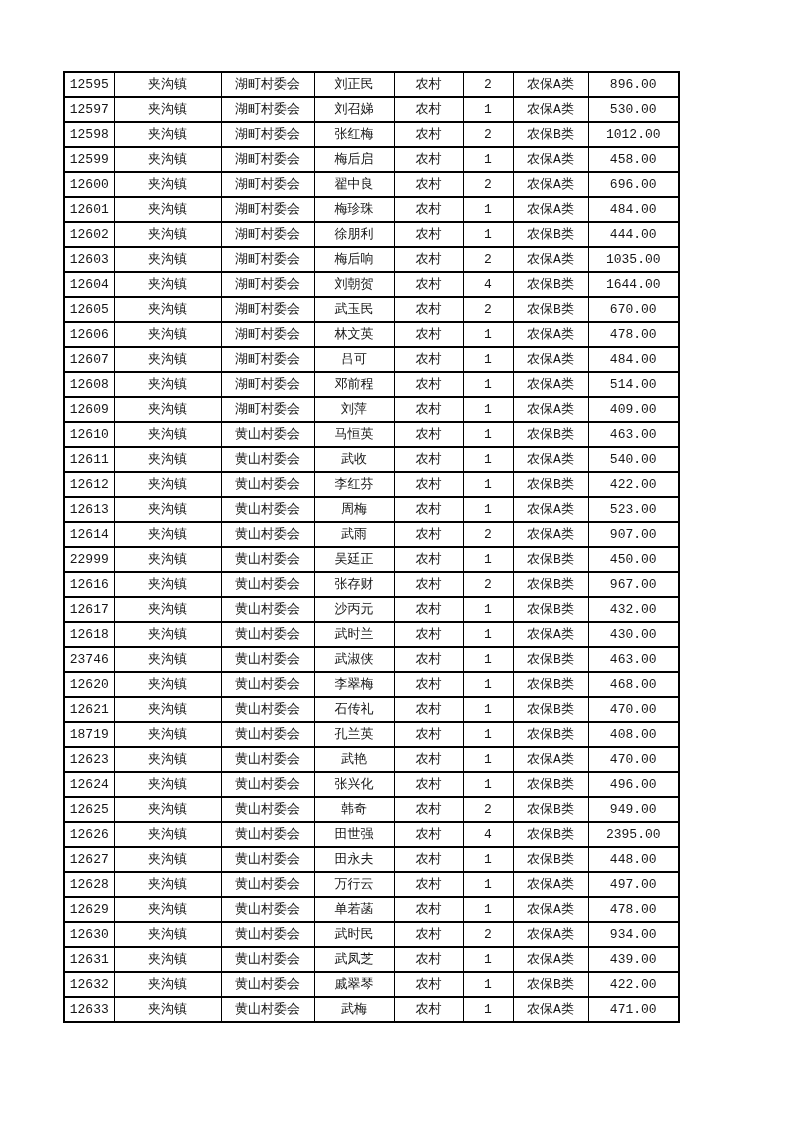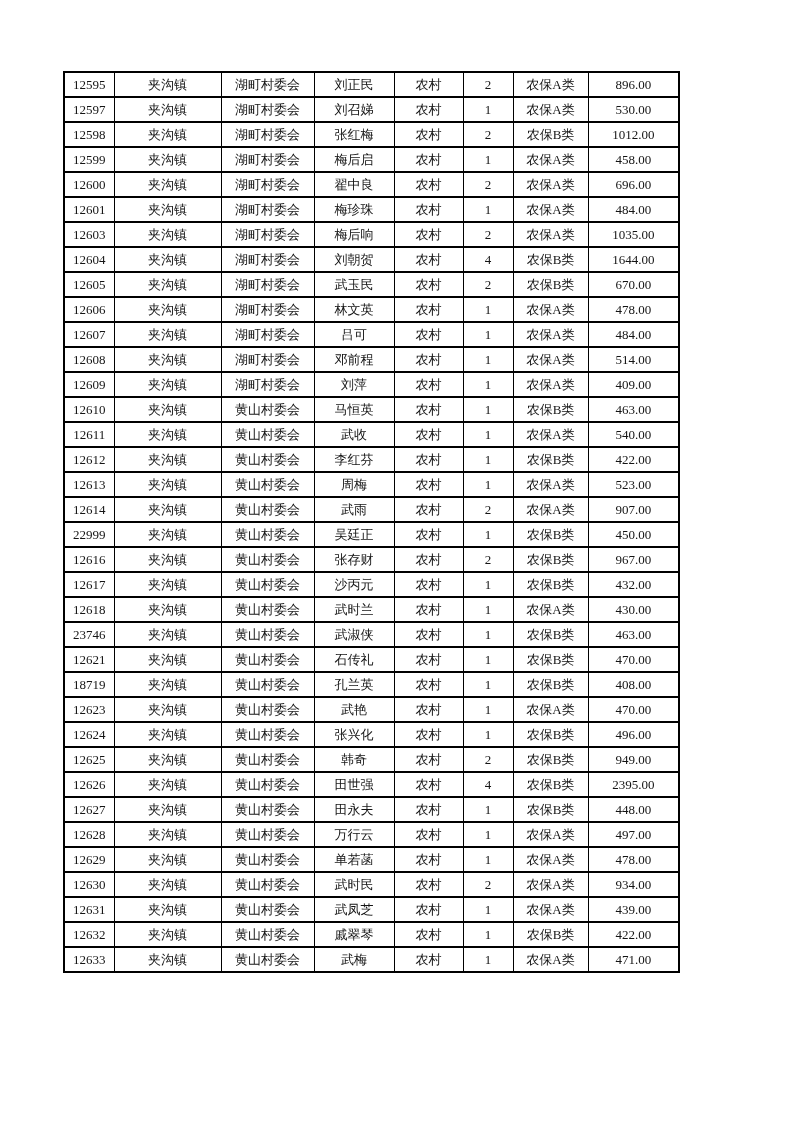--- a/index.html
+++ b/index.html
@@ -6,21 +6,21 @@
     margin: 0;
     padding: 0;
     background: #ffffff;
   }
   .page {
     position: relative;
     width: 793px;
     height: 1122px;
     background: #ffffff;
     overflow: hidden;
-    font-family: Liberation Serif, serif;
+    font-family: Liberation Mono, monospace;
   }
   table.register {
     position: absolute;
     left: 63px;
     top: 71px;
     width: 615px;
     border-collapse: collapse;
     table-layout: fixed;
     border: 2px solid #000000;
   }
@@ -118,20 +118,30 @@
           <td>12601</td>
           <td>夹沟镇</td>
           <td>湖町村委会</td>
           <td>梅珍珠</td>
           <td>农村</td>
           <td>1</td>
           <td>农保A类</td>
           <td>484.00</td>
         </tr>
         <tr>
+          <td>12602</td>
+          <td>夹沟镇</td>
+          <td>湖町村委会</td>
+          <td>徐朋利</td>
+          <td>农村</td>
+          <td>1</td>
+          <td>农保B类</td>
+          <td>444.00</td>
+        </tr>
+        <tr>
           <td>12603</td>
           <td>夹沟镇</td>
           <td>湖町村委会</td>
           <td>梅后响</td>
           <td>农村</td>
           <td>2</td>
           <td>农保A类</td>
           <td>1035.00</td>
         </tr>
         <tr>
@@ -286,20 +296,30 @@
         </tr>
         <tr>
           <td>23746</td>
           <td>夹沟镇</td>
           <td>黄山村委会</td>
           <td>武淑侠</td>
           <td>农村</td>
           <td>1</td>
           <td>农保B类</td>
           <td>463.00</td>
+        </tr>
+        <tr>
+          <td>12620</td>
+          <td>夹沟镇</td>
+          <td>黄山村委会</td>
+          <td>李翠梅</td>
+          <td>农村</td>
+          <td>1</td>
+          <td>农保B类</td>
+          <td>468.00</td>
         </tr>
         <tr>
           <td>12621</td>
           <td>夹沟镇</td>
           <td>黄山村委会</td>
           <td>石传礼</td>
           <td>农村</td>
           <td>1</td>
           <td>农保B类</td>
           <td>470.00</td>

